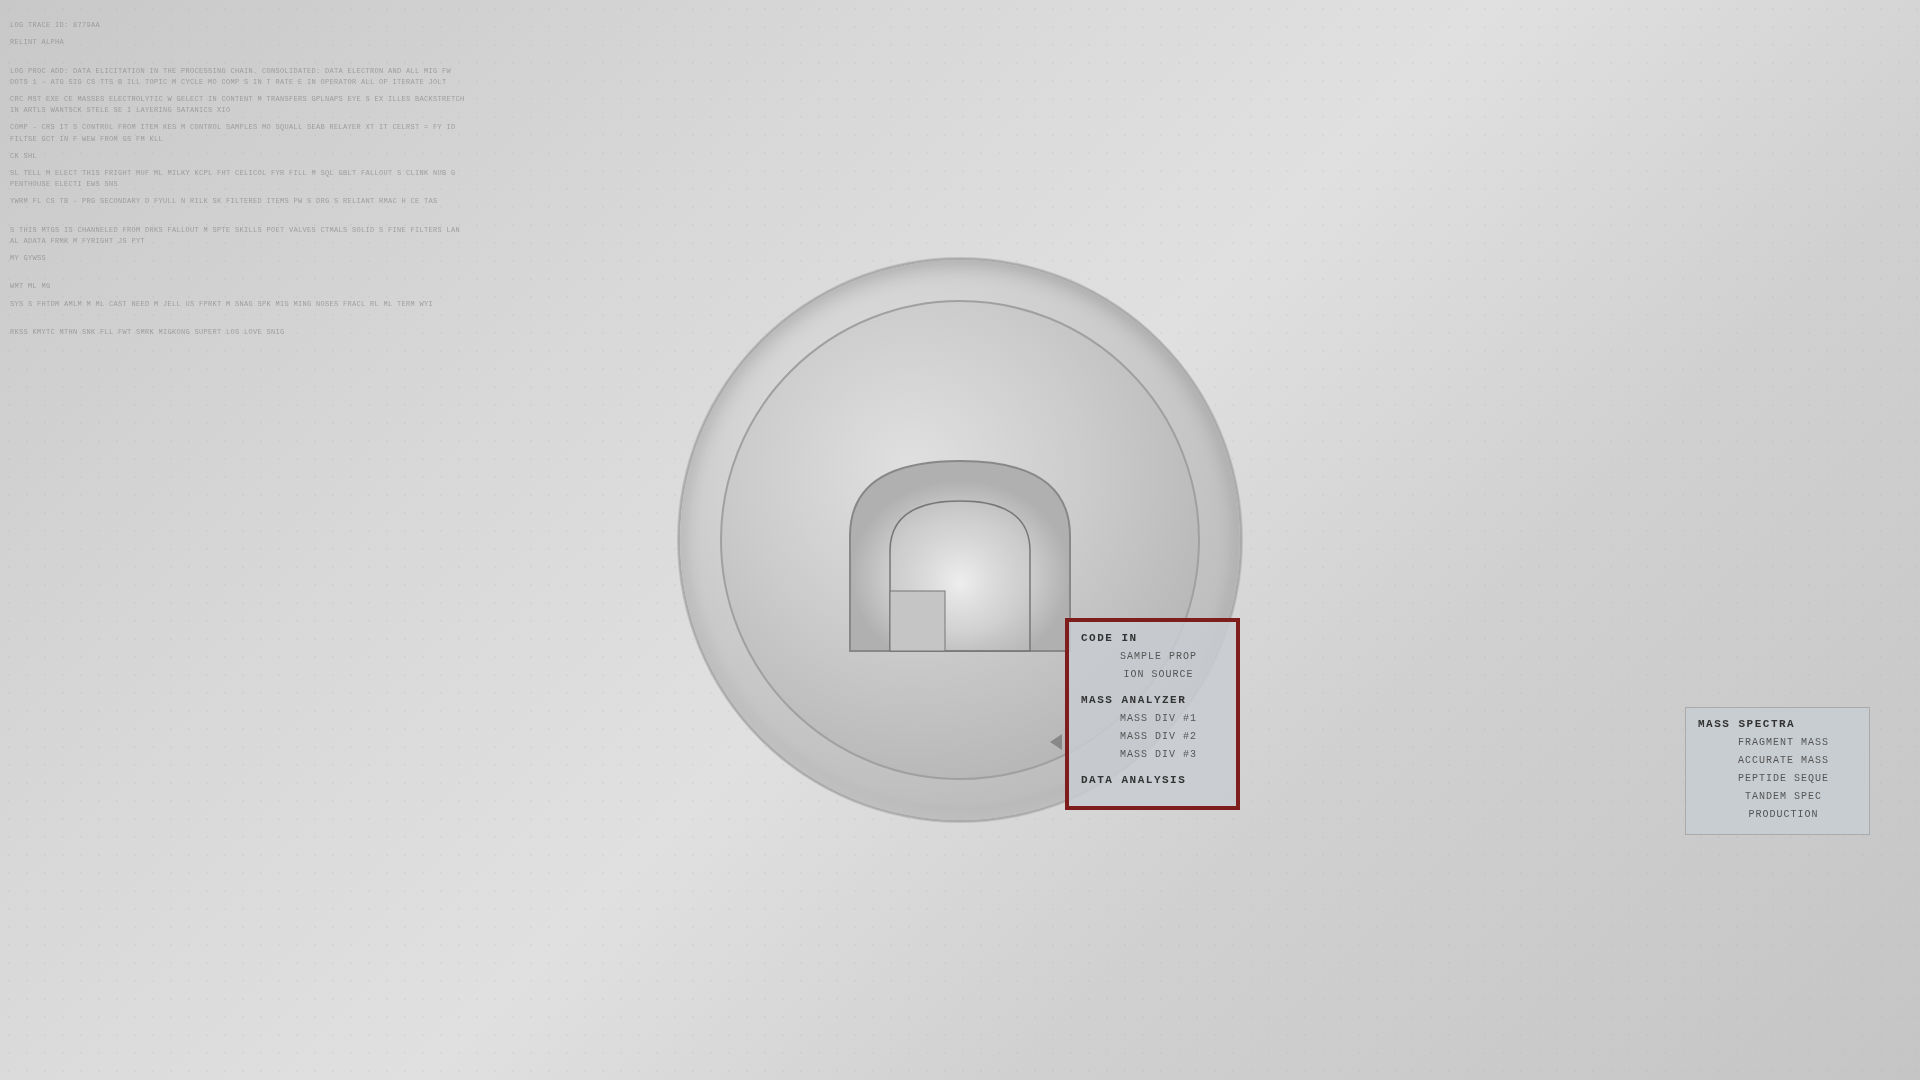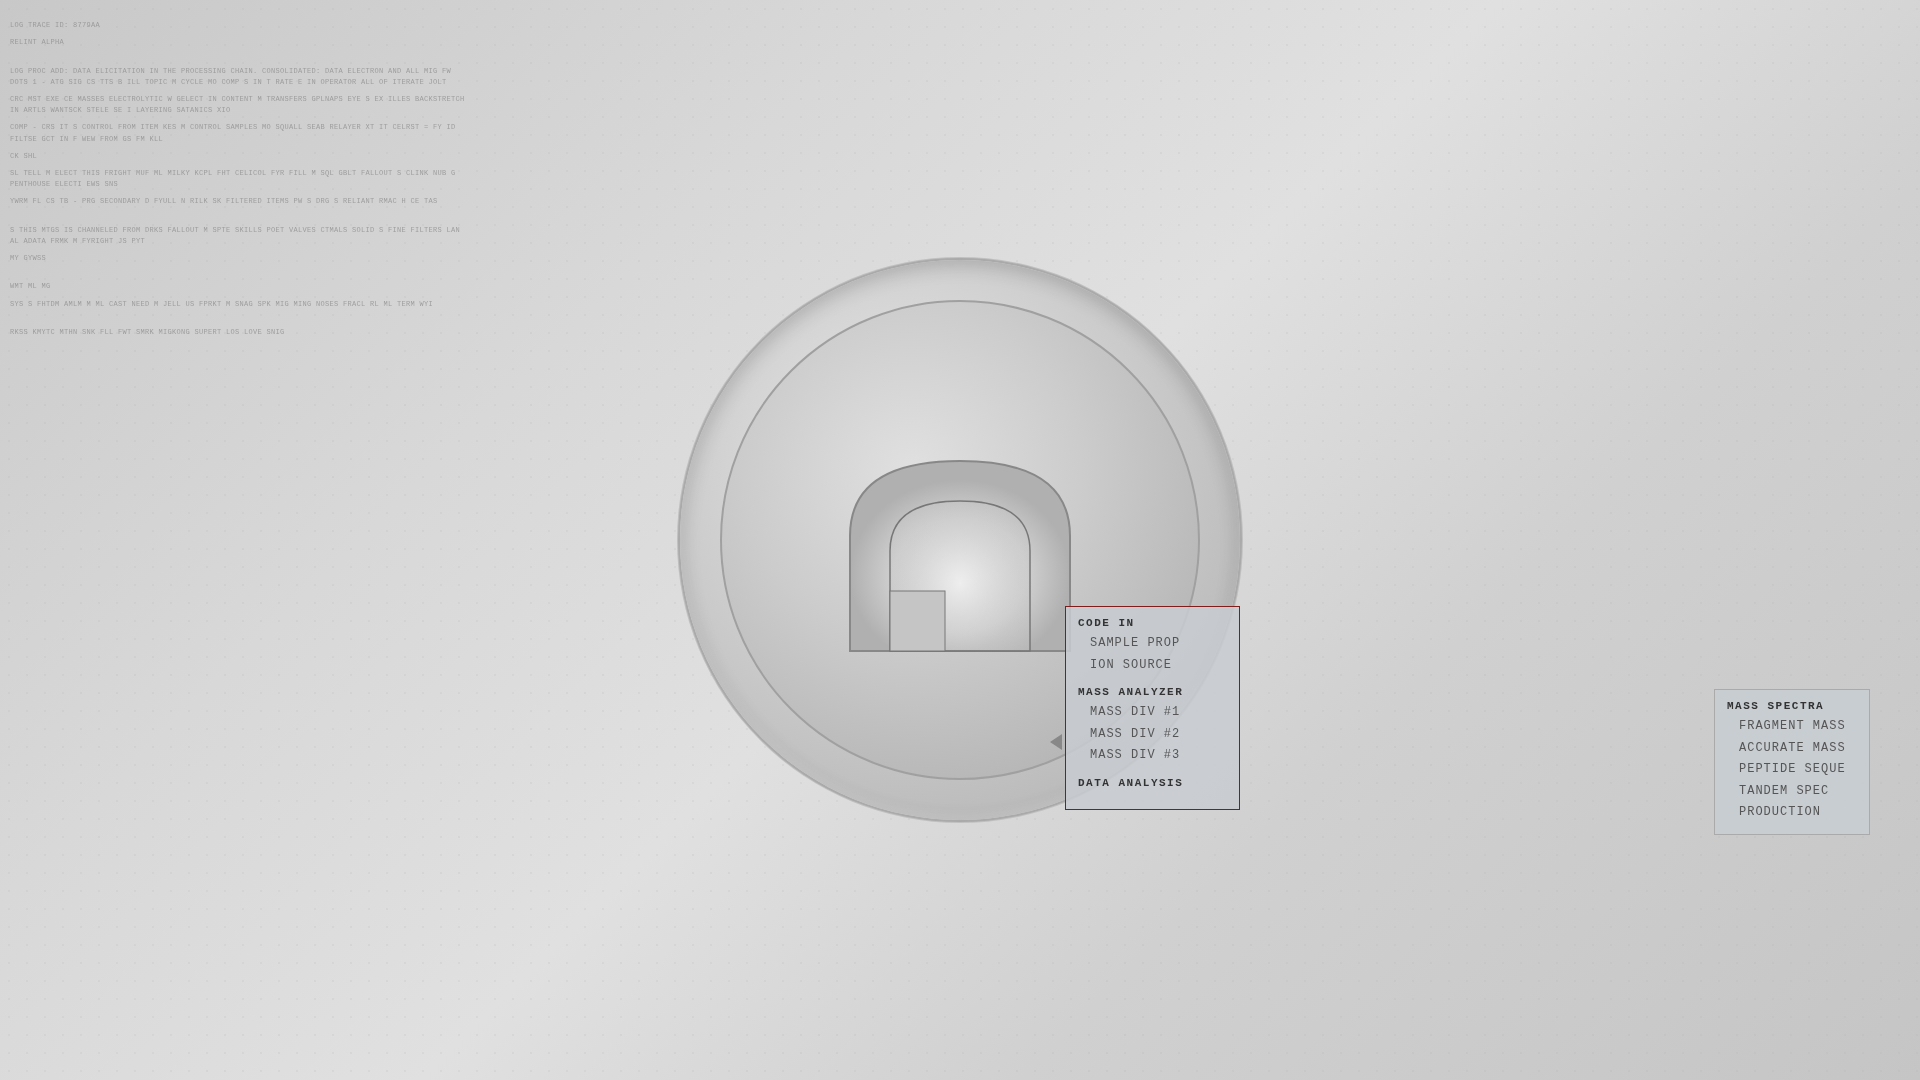--- a/index.html
+++ b/index.html
@@ -76,52 +76,53 @@
       height: 100%;
     }
 
     
     .panel-code-in {
       position: absolute;
       right: 680px;
       bottom: 270px;
       width: 175px;
       background: rgba(200, 205, 210, 0.85);
-      border: 1px solid #7f1d1d;
+      border: 4px solid #7f1d1d;
       padding: 10px 12px;
       font-family: 'Courier New', monospace;
     }
 
     .panel-mass-spectra {
       position: absolute;
       right: 50px;
       bottom: 245px;
-      width: 156px;
+      width: 185px;
       background: rgba(200, 205, 210, 0.9);
       border: 1px solid #aaa;
       padding: 10px 12px;
       font-family: 'Courier New', monospace;
     }
 
     .panel-title {
       font-size: 11px;
       font-weight: bold;
       letter-spacing: 1.5px;
       color: #333;
       text-transform: uppercase;
       margin-bottom: 4px;
     }
 
     .panel-subtitle {
-      font-size: 12px;
+      font-size: 10px;
       letter-spacing: 1px;
       color: #555;
       text-transform: uppercase;
       margin-left: 12px;
       line-height: 1.8;
+      text-align: center;
     }
 
     .panel-section {
       margin-bottom: 10px;
     }
 
     
     .arrow-pointer {
       position: absolute;
       right: 858px;

